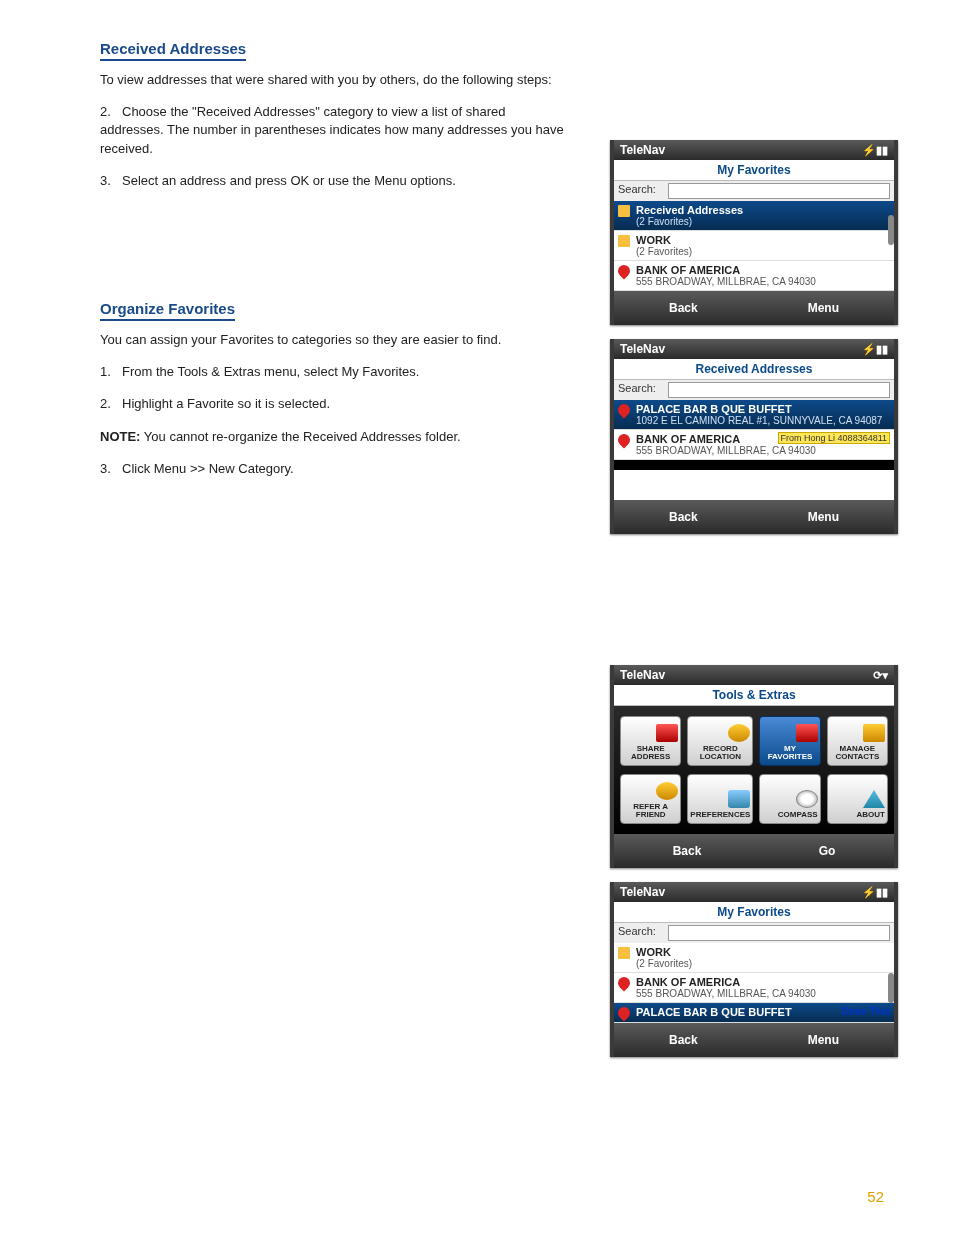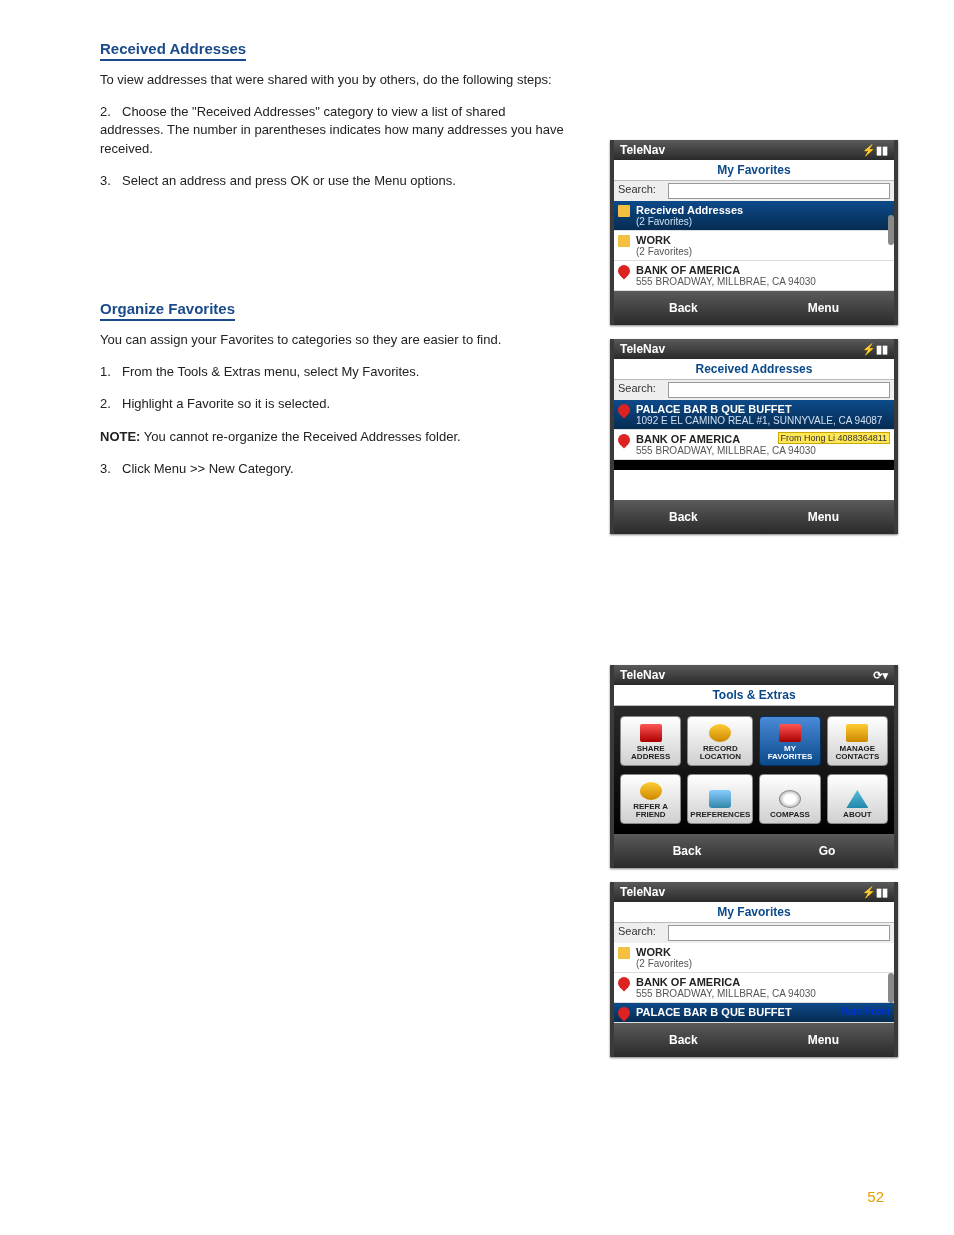--- a/index.html
+++ b/index.html
@@ -39,21 +39,21 @@
   .row.sel .rtitle { color: #fff; }
   .rsub { color: #555; font-size: 10px; }
   .chip { position: absolute; right: 4px; top: 2px; background: #ffe655; border: 1px solid #c9a800; font-size: 9px; padding: 0 2px; color: #333; }
   .rate { position: absolute; right: 4px; top: 3px; color: #0033cc; font-weight: bold; font-size: 10px; }
   .scrollbar { position: absolute; right: 0; top: 0; bottom: 0; width: 6px; background: #888; border-radius: 3px; }
   .list-wrap { position: relative; min-height: 70px; }
   .softkeys { background: linear-gradient(#5a5a5a,#2a2a2a); color: #fff; font-weight: bold; display: flex; justify-content: space-around; padding: 10px 0; font-size: 12px; }
   .softkeys span { }
 
   .grid { background: linear-gradient(#2a2a2a,#000); padding: 10px 6px; display: grid; grid-template-columns: repeat(4, 1fr); gap: 8px 6px; }
-  .gbtn { background: linear-gradient(#fff,#cfcfcf); border: 1px solid #888; border-radius: 4px; display: flex; flex-direction: column; align-items: center; justify-content: flex-end; padding: 4px 2px; height: 50px; font-size: 8px; font-weight: bold; text-align: center; color: #222; line-height: 1; gap: 3px; }
+  .gbtn { background: linear-gradient(#fff,#cfcfcf); border: 1px solid #888; border-radius: 4px; display: flex; flex-direction: column; align-items: flex-end; justify-content: flex-end; padding: 4px 2px; height: 50px; font-size: 8px; font-weight: bold; text-align: center; color: #222; line-height: 1; gap: 3px; }
   .gbtn.sel { background: linear-gradient(#4a8ad8,#0b4a8a); color: #fff; border-color: #053060; }
   .gicon { width: 22px; height: 18px; }
   .gi-share { background: linear-gradient(#f55,#a00); border-radius: 2px; }
   .gi-record { background: linear-gradient(#fc3,#c80); border-radius: 50%; }
   .gi-fav { background: linear-gradient(#f55,#a00); border-radius: 2px; }
   .gi-contacts { background: linear-gradient(#fc3,#c80); border-radius: 2px; }
   .gi-refer { background: linear-gradient(#fc3,#c80); border-radius: 50%; }
   .gi-prefs { background: linear-gradient(#8cf,#38a); border-radius: 3px; }
   .gi-compass { background: radial-gradient(#fff 40%, #888 100%); border-radius: 50%; border: 1px solid #888; }
   .gi-about { background: linear-gradient(#5bd,#28a); clip-path: polygon(50% 0,100% 100%,0 100%); }
@@ -234,21 +234,21 @@
               <div class="rtext">
                 <div class="rtitle">BANK OF AMERICA</div>
                 <div class="rsub">555 BROADWAY, MILLBRAE, CA 94030</div>
               </div>
             </div>
           <div class="row sel">
               <div class="ricon ic-heart"></div>
               <div class="rtext">
                 <div class="rtitle">PALACE BAR B QUE BUFFET</div>
               </div>
-              <div class="rate">Rate From</div>
+              <div class="rate">Drive This</div>
             </div>
         </div>
         <div class="scrollbar" style="top:30px;height:30px;"></div>
       </div>
       <div class="softkeys">
           <span>Back</span>
           <span>Menu</span>
         </div>
     </div>
   </div>

